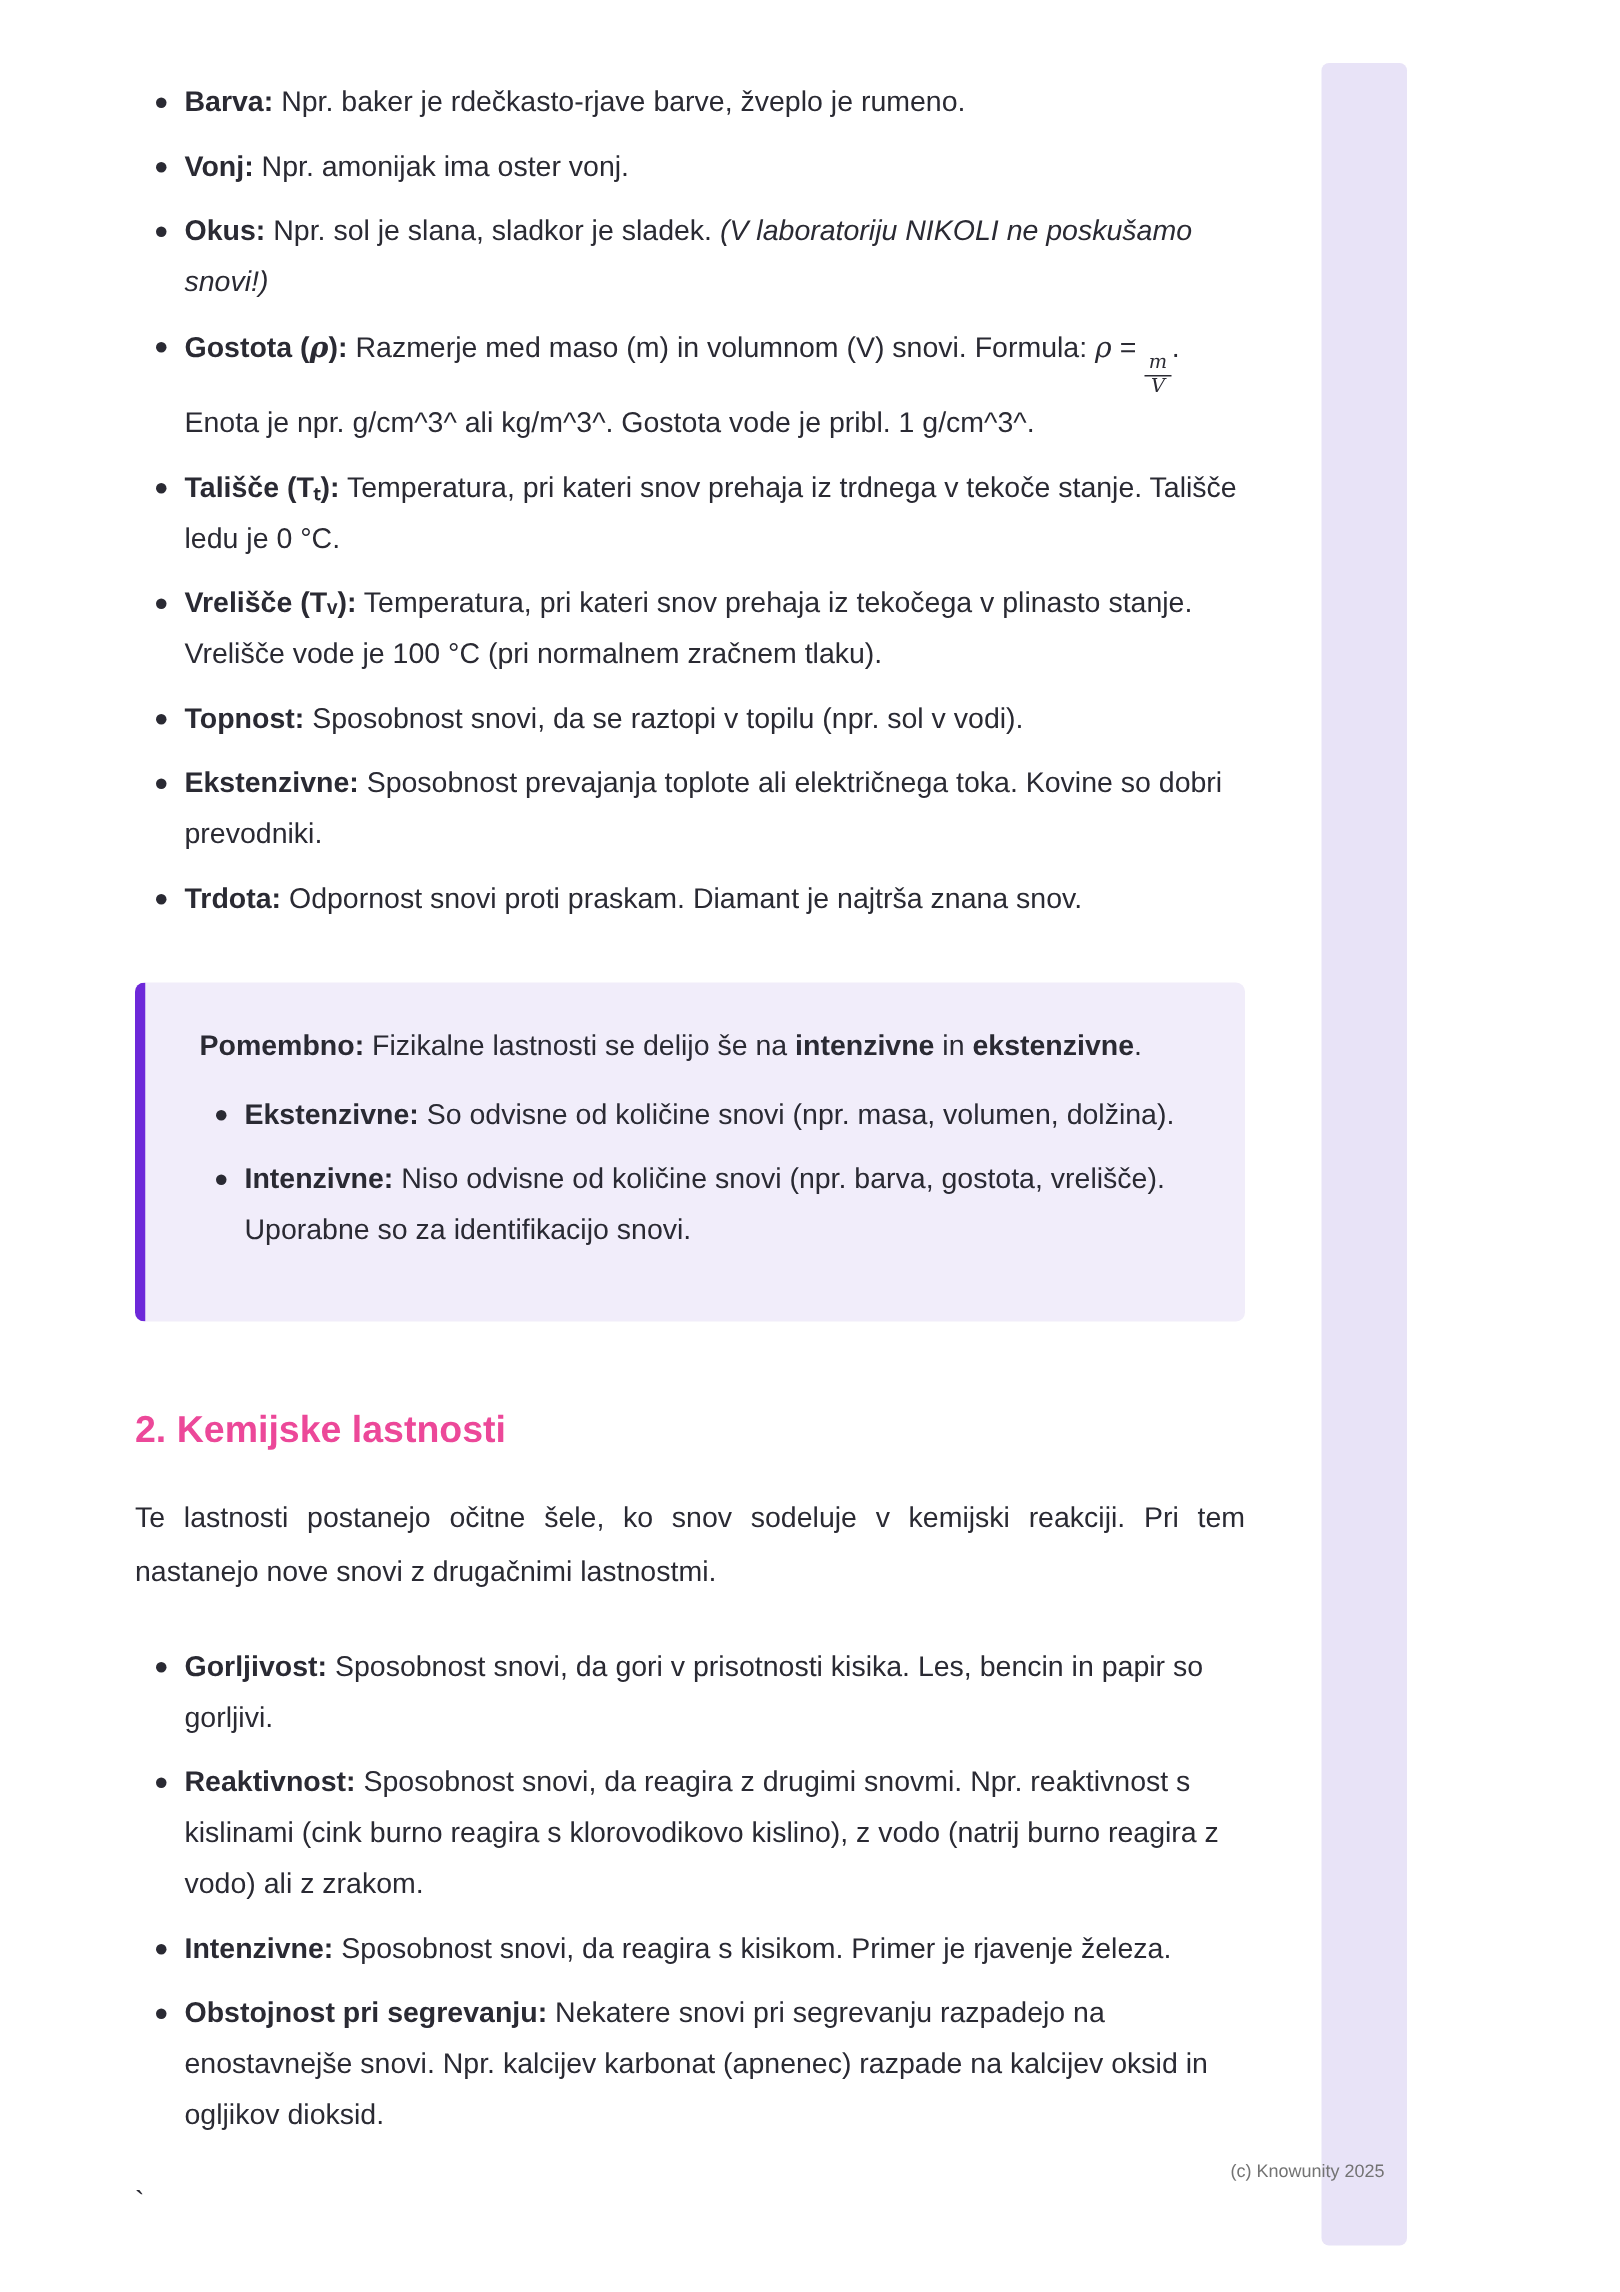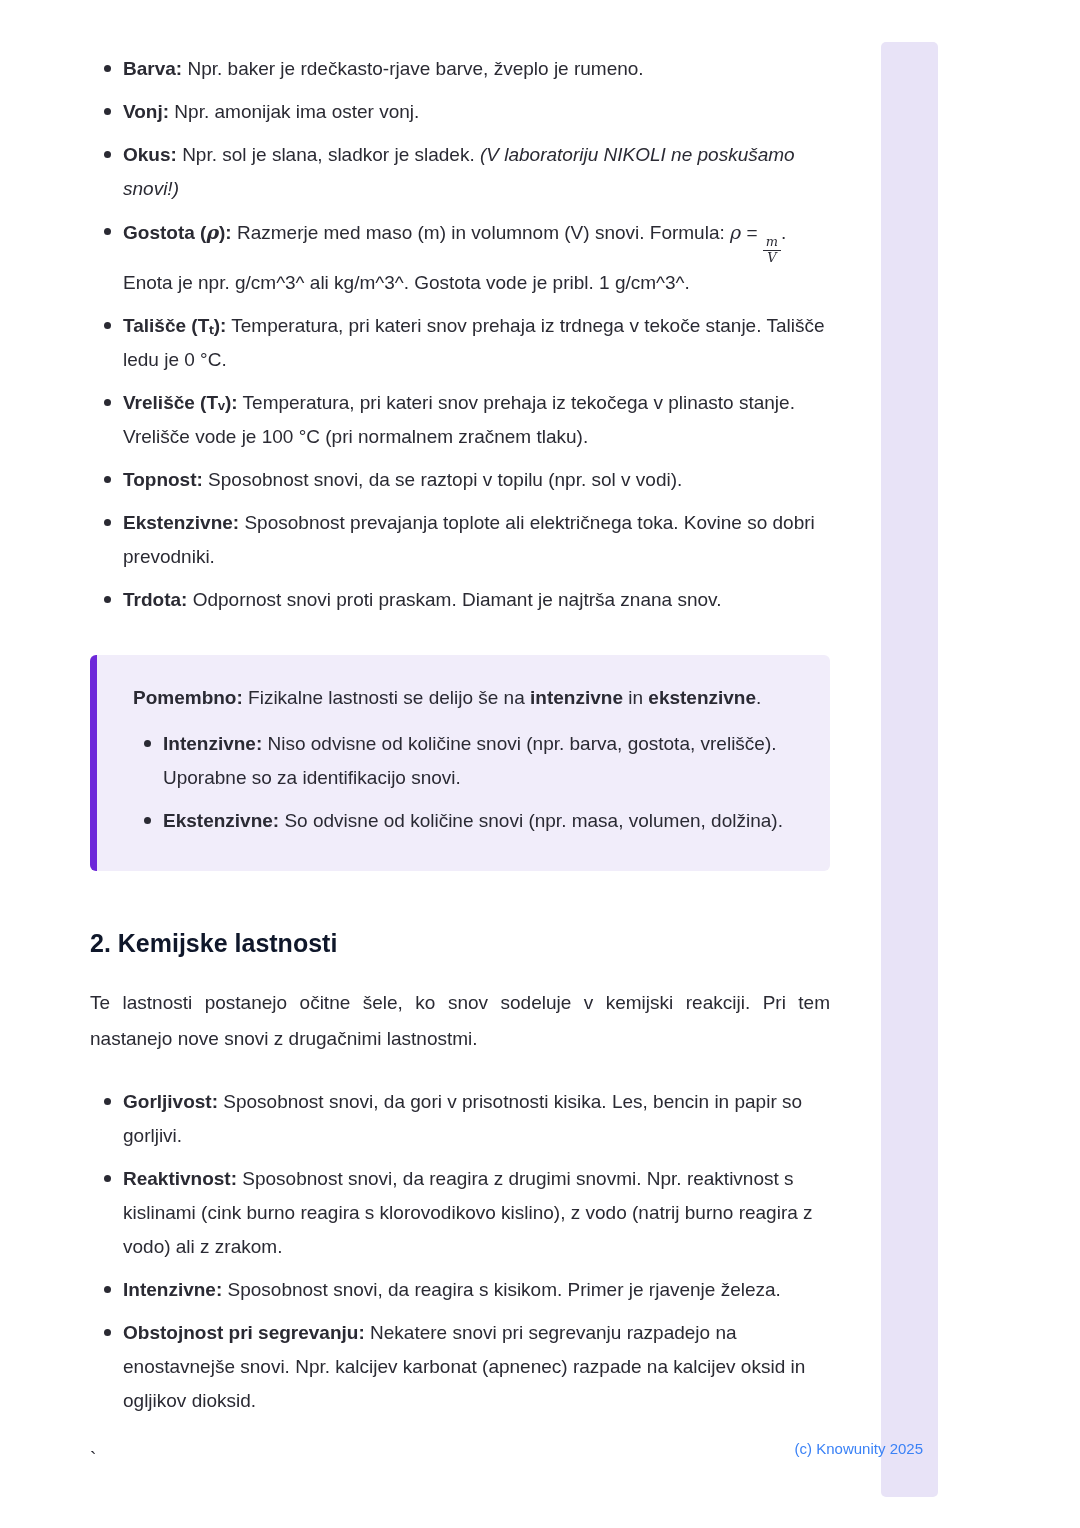--- a/index.html
+++ b/index.html
@@ -55,34 +55,34 @@
     font-size: 0.68em;
     line-height: 1.15;
   }
   .frac .num { border-bottom: 1.5px solid #2a2a33; padding: 0 3px; }
   .frac .den { padding: 0 3px; }
   .callout {
     margin-top: 38px;
     background: #f1edfa;
     border-left: 7px solid #6d28d9;
     border-radius: 6px;
-    padding: 26px 30px 24px 36px;
+    padding: 26px 30px 34px 36px;
     width: 740px;
   }
   .callout-intro {
     margin: 0 0 12px 0;
     font-size: 19px;
     line-height: 34px;
   }
   .callout ul.bullet-list { padding-left: 30px; }
   .section-heading {
     margin: 56px 0 0 0;
     font-size: 25px;
     font-weight: 700;
-    color: #0f172a;
+    color: #ec4899;
     line-height: 32px;
   }
   .section-intro {
     margin: 26px 0 0 0;
     font-size: 19px;
     line-height: 36px;
     text-align: justify;
   }
   .chem-list { margin-top: 28px !important; }
   .stray {
@@ -96,22 +96,22 @@
     right: 50px;
     width: 57px;
     height: 1455px;
     background: #e8e3f7;
     border-radius: 5px;
   }
   .footer-note {
     position: absolute;
     top: 1440px;
     right: 65px;
-    font-size: 15px;
-    color: #3b82f6;
+    font-size: 12px;
+    color: #737373;
     z-index: 2;
   }
 </style>
 </head>
 <body>
 
 <div class="page">
 
   <div class="side-strip"></div>
 
@@ -130,22 +130,22 @@
       <li><b>Tališče (Tₜ):</b><span> Temperatura, pri kateri snov prehaja iz trdnega v tekoče stanje. Tališče ledu je 0 °C.</span></li>
       <li><b>Vrelišče (Tᵥ):</b><span> Temperatura, pri kateri snov prehaja iz tekočega v plinasto stanje. Vrelišče vode je 100 °C (pri normalnem zračnem tlaku).</span></li>
       <li><b>Topnost:</b><span> Sposobnost snovi, da se raztopi v topilu (npr. sol v vodi).</span></li>
       <li><b>Ekstenzivne:</b><span> Sposobnost prevajanja toplote ali električnega toka. Kovine so dobri prevodniki.</span></li>
       <li><b>Trdota:</b><span> Odpornost snovi proti praskam. Diamant je najtrša znana snov.</span></li>
     </ul>
 
     <div class="callout">
       <p class="callout-intro"><b>Pomembno:</b><span> Fizikalne lastnosti se delijo še na </span><b>intenzivne</b><span> in </span><b>ekstenzivne</b><span>.</span></p>
       <ul class="bullet-list">
+        <li><b>Ekstenzivne:</b><span> So odvisne od količine snovi (npr. masa, volumen, dolžina).</span></li>
         <li><b>Intenzivne:</b><span> Niso odvisne od količine snovi (npr. barva, gostota, vrelišče). Uporabne so za identifikacijo snovi.</span></li>
-        <li><b>Ekstenzivne:</b><span> So odvisne od količine snovi (npr. masa, volumen, dolžina).</span></li>
       </ul>
     </div>
 
     <h2 class="section-heading">2. Kemijske lastnosti</h2>
 
     <p class="section-intro">Te lastnosti postanejo očitne šele, ko snov sodeluje v kemijski reakciji. Pri tem nastanejo nove snovi z drugačnimi lastnostmi.</p>
 
     <ul class="bullet-list chem-list">
       <li><b>Gorljivost:</b><span> Sposobnost snovi, da gori v prisotnosti kisika. Les, bencin in papir so gorljivi.</span></li>
       <li><b>Reaktivnost:</b><span> Sposobnost snovi, da reagira z drugimi snovmi. Npr. reaktivnost s kislinami (cink burno reagira s klorovodikovo kislino), z vodo (natrij burno reagira z vodo) ali z zrakom.</span></li>

